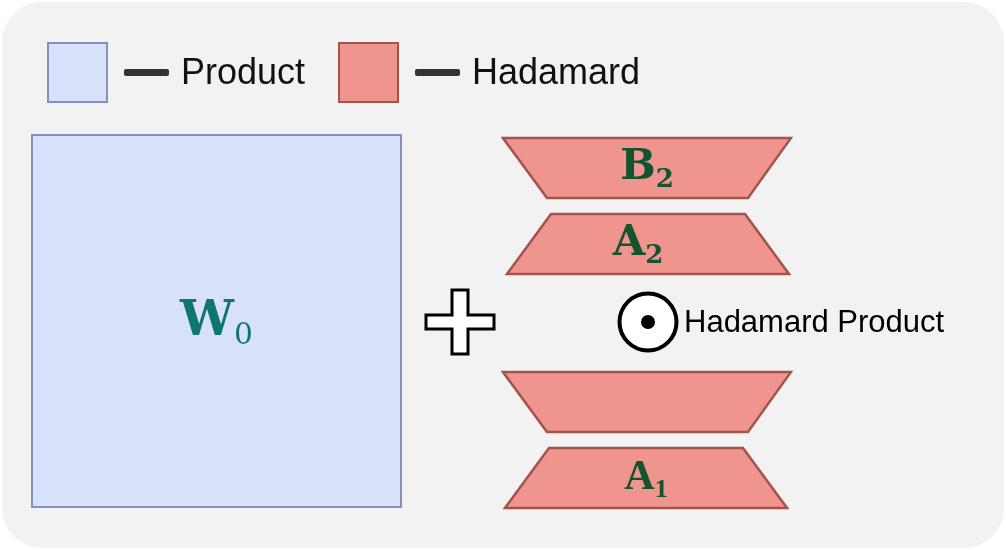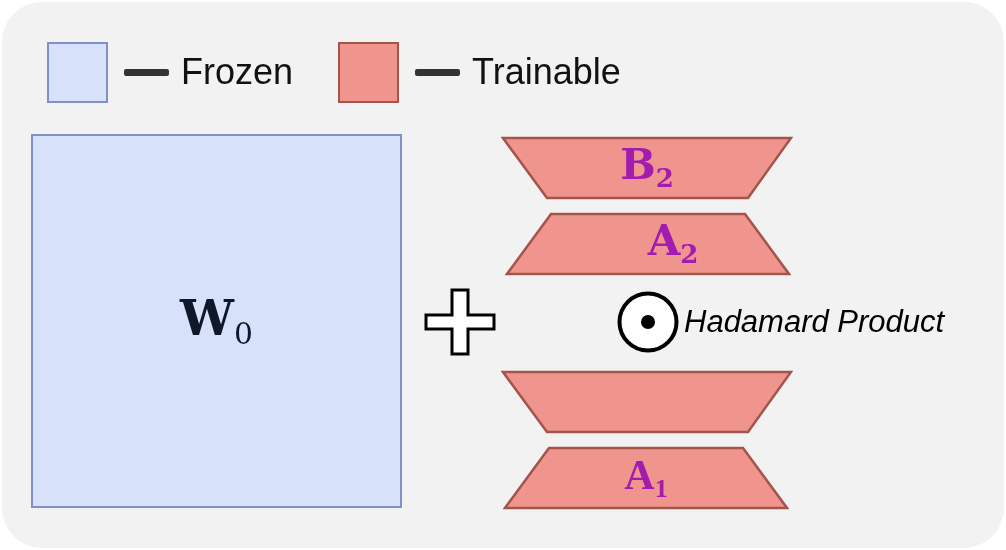--- a/index.html
+++ b/index.html
@@ -20,66 +20,66 @@
   .swatch{width:57px;height:57px;border:2px solid;}
   .swatch-frozen{background:var(--frozen-fill);border-color:var(--frozen-border);}
   .swatch-trainable{background:var(--trainable-fill);border-color:var(--trainable-border);}
   .legend-dash{width:45px;height:7px;background:var(--dash-color);margin-left:16px;border-radius:2px;flex:none;}
   .legend-label{margin-left:12px;font-size:36px;line-height:1;white-space:nowrap;}
 
   
   .w-matrix{position:absolute;left:31px;top:134px;width:367px;height:370px;
     background:var(--frozen-fill);border:2px solid var(--frozen-border);
     display:flex;align-items:center;justify-content:center;}
-  .matrix-label{font-family:"DejaVu Serif",serif;font-weight:bold;font-size:48px;color:#0f172a;
+  .matrix-label{font-family:"DejaVu Serif",serif;font-weight:bold;font-size:48px;color:#0f766e;
     line-height:1;white-space:nowrap;}
   .matrix-label .subscript{font-size:0.62em;vertical-align:-0.3em;}
   .w-sub{font-weight:normal;}
 
   
   .plus-wrap{position:absolute;left:424px;top:288px;width:72px;height:68px;}
   .plus-wrap svg{display:block;}
 
   
   .trap{position:absolute;}
   .trap svg{display:block;}
   .trap polygon{fill:var(--trainable-fill);stroke:var(--trainable-border);stroke-width:2.5;}
   #trap-b2{left:501px;top:136px;}
   #trap-a2{left:505px;top:212px;}
   #trap-b1{left:501px;top:370px;}
   #trap-a1{left:503px;top:446px;}
   .trap-label{position:absolute;display:flex;align-items:center;justify-content:center;
-    font-family:"DejaVu Serif",serif;font-weight:bold;font-size:42px;color:#a21caf;line-height:1;}
+    font-family:"DejaVu Serif",serif;font-weight:bold;font-size:42px;color:#14532d;line-height:1;}
   .trap-label .subscript{font-size:0.62em;vertical-align:-0.32em;}
   #label-b2{left:501px;top:136px;width:292px;height:64px;}
-  #label-a2{left:530px;top:212px;width:286px;height:64px;}
+  #label-a2{left:495px;top:212px;width:286px;height:64px;}
   #label-b1{left:501px;top:370px;width:292px;height:64px;}
   #label-a1{left:503px;top:446px;width:286px;height:64px;font-family:Liberation Serif, serif;}
 
   
   .hadamard-circle{position:absolute;left:615px;top:289px;width:66px;height:66px;}
   .hadamard-circle svg{display:block;}
-  .hadamard-label{position:absolute;left:684px;top:304px;font-size:31px;font-style:italic;
+  .hadamard-label{position:absolute;left:684px;top:304px;font-size:31px;
     line-height:36px;white-space:nowrap;color:#000;}
 </style>
 </head>
 <body>
 
 <div class="canvas">
   <div class="panel"></div>
 
   <div class="legend-item" id="legend-frozen">
     <div class="swatch swatch-frozen"></div>
     <div class="legend-dash"></div>
-    <div class="legend-label">Frozen</div>
+    <div class="legend-label">Product</div>
   </div>
   <div class="legend-item" id="legend-trainable">
     <div class="swatch swatch-trainable"></div>
     <div class="legend-dash"></div>
-    <div class="legend-label">Trainable</div>
+    <div class="legend-label">Hadamard</div>
   </div>
 
   <div class="w-matrix">
     <div class="matrix-label"><span>W</span><span class="subscript w-sub">0</span></div>
   </div>
 
   <div class="plus-wrap" role="img" aria-label="+">
     <svg width="72" height="68" viewBox="0 0 72 68">
       <path d="M28 2 H44 V27 H70 V41 H44 V66 H28 V41 H2 V27 H28 Z" fill="#ffffff" stroke="#000000" stroke-width="3"></path>
     </svg>

